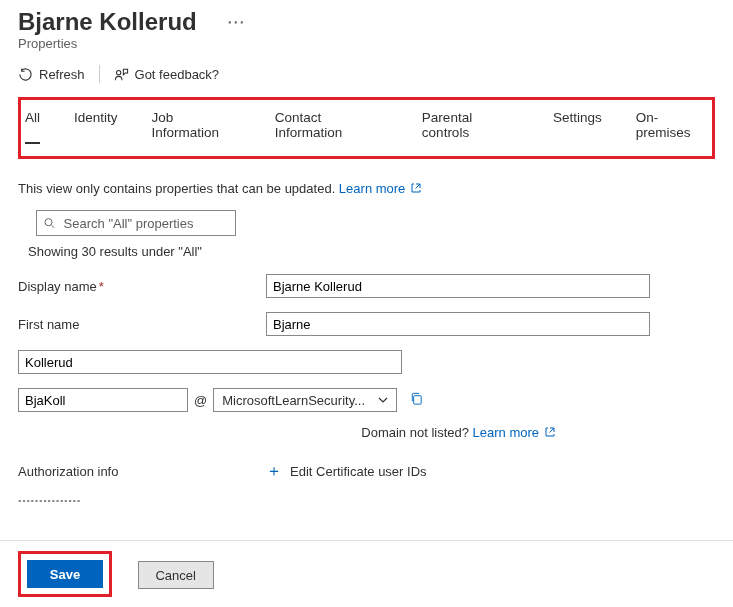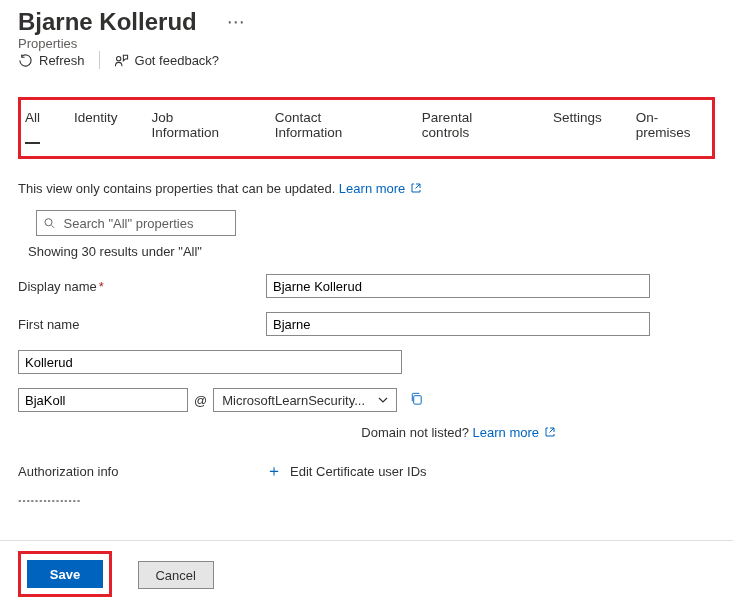--- a/index.html
+++ b/index.html
@@ -10,29 +10,29 @@
     font-size: 13px;
     color: #323130;
     background: #fff;
     overflow: hidden;
   }
   .page { padding: 8px 18px 0 18px; position: relative; height: 100%; }
   .title-row { display: flex; align-items: center; }
   .title { font-size: 24px; font-weight: 600; margin: 0; }
   .title-more { margin-left: 30px; font-size: 18px; letter-spacing: 1px; color: #605e5c; cursor: pointer; }
   .subtitle { font-size: 13px; color: #605e5c; margin-top: 0px; }
-  .cmdbar { display: flex; align-items: center; gap: 14px; padding-bottom: 10px; color: #323130; }
+  .cmdbar { display: flex; align-items: center; gap: 14px; margin-top: 14px; padding-bottom: 10px; color: #323130; }
   .cmd { display: inline-flex; align-items: center; gap: 6px; cursor: pointer; font-size: 13px; }
   .cmd svg { width: 15px; height: 15px; stroke: #323130; }
   .sep { width: 1px; height: 18px; background: #ccc; }
   .tabs-wrap {
     border: 3px solid #e3202a;
     padding: 6px 2px 12px 4px;
     display: flex;
-    margin-top: 18px;
+    margin-top: 4px;
   }
   .tab { font-size: 13.5px; color: #323130; cursor: pointer; padding: 4px 0; margin-right: 34px; }
   .tab:last-child { margin-right: 0; }
   .tab.active { border-bottom: 2.5px solid #323130; font-weight: 400; }
   .description { margin-top: 22px; font-size: 13px; }
   .link { color: #0064bf; cursor: pointer; }
   .ext-icon { width: 10px; height: 10px; display: inline-block; margin-left: 2px; }
   .searchbox {
     display: inline-flex; align-items: center;
     border: 1px solid #8a8886;

